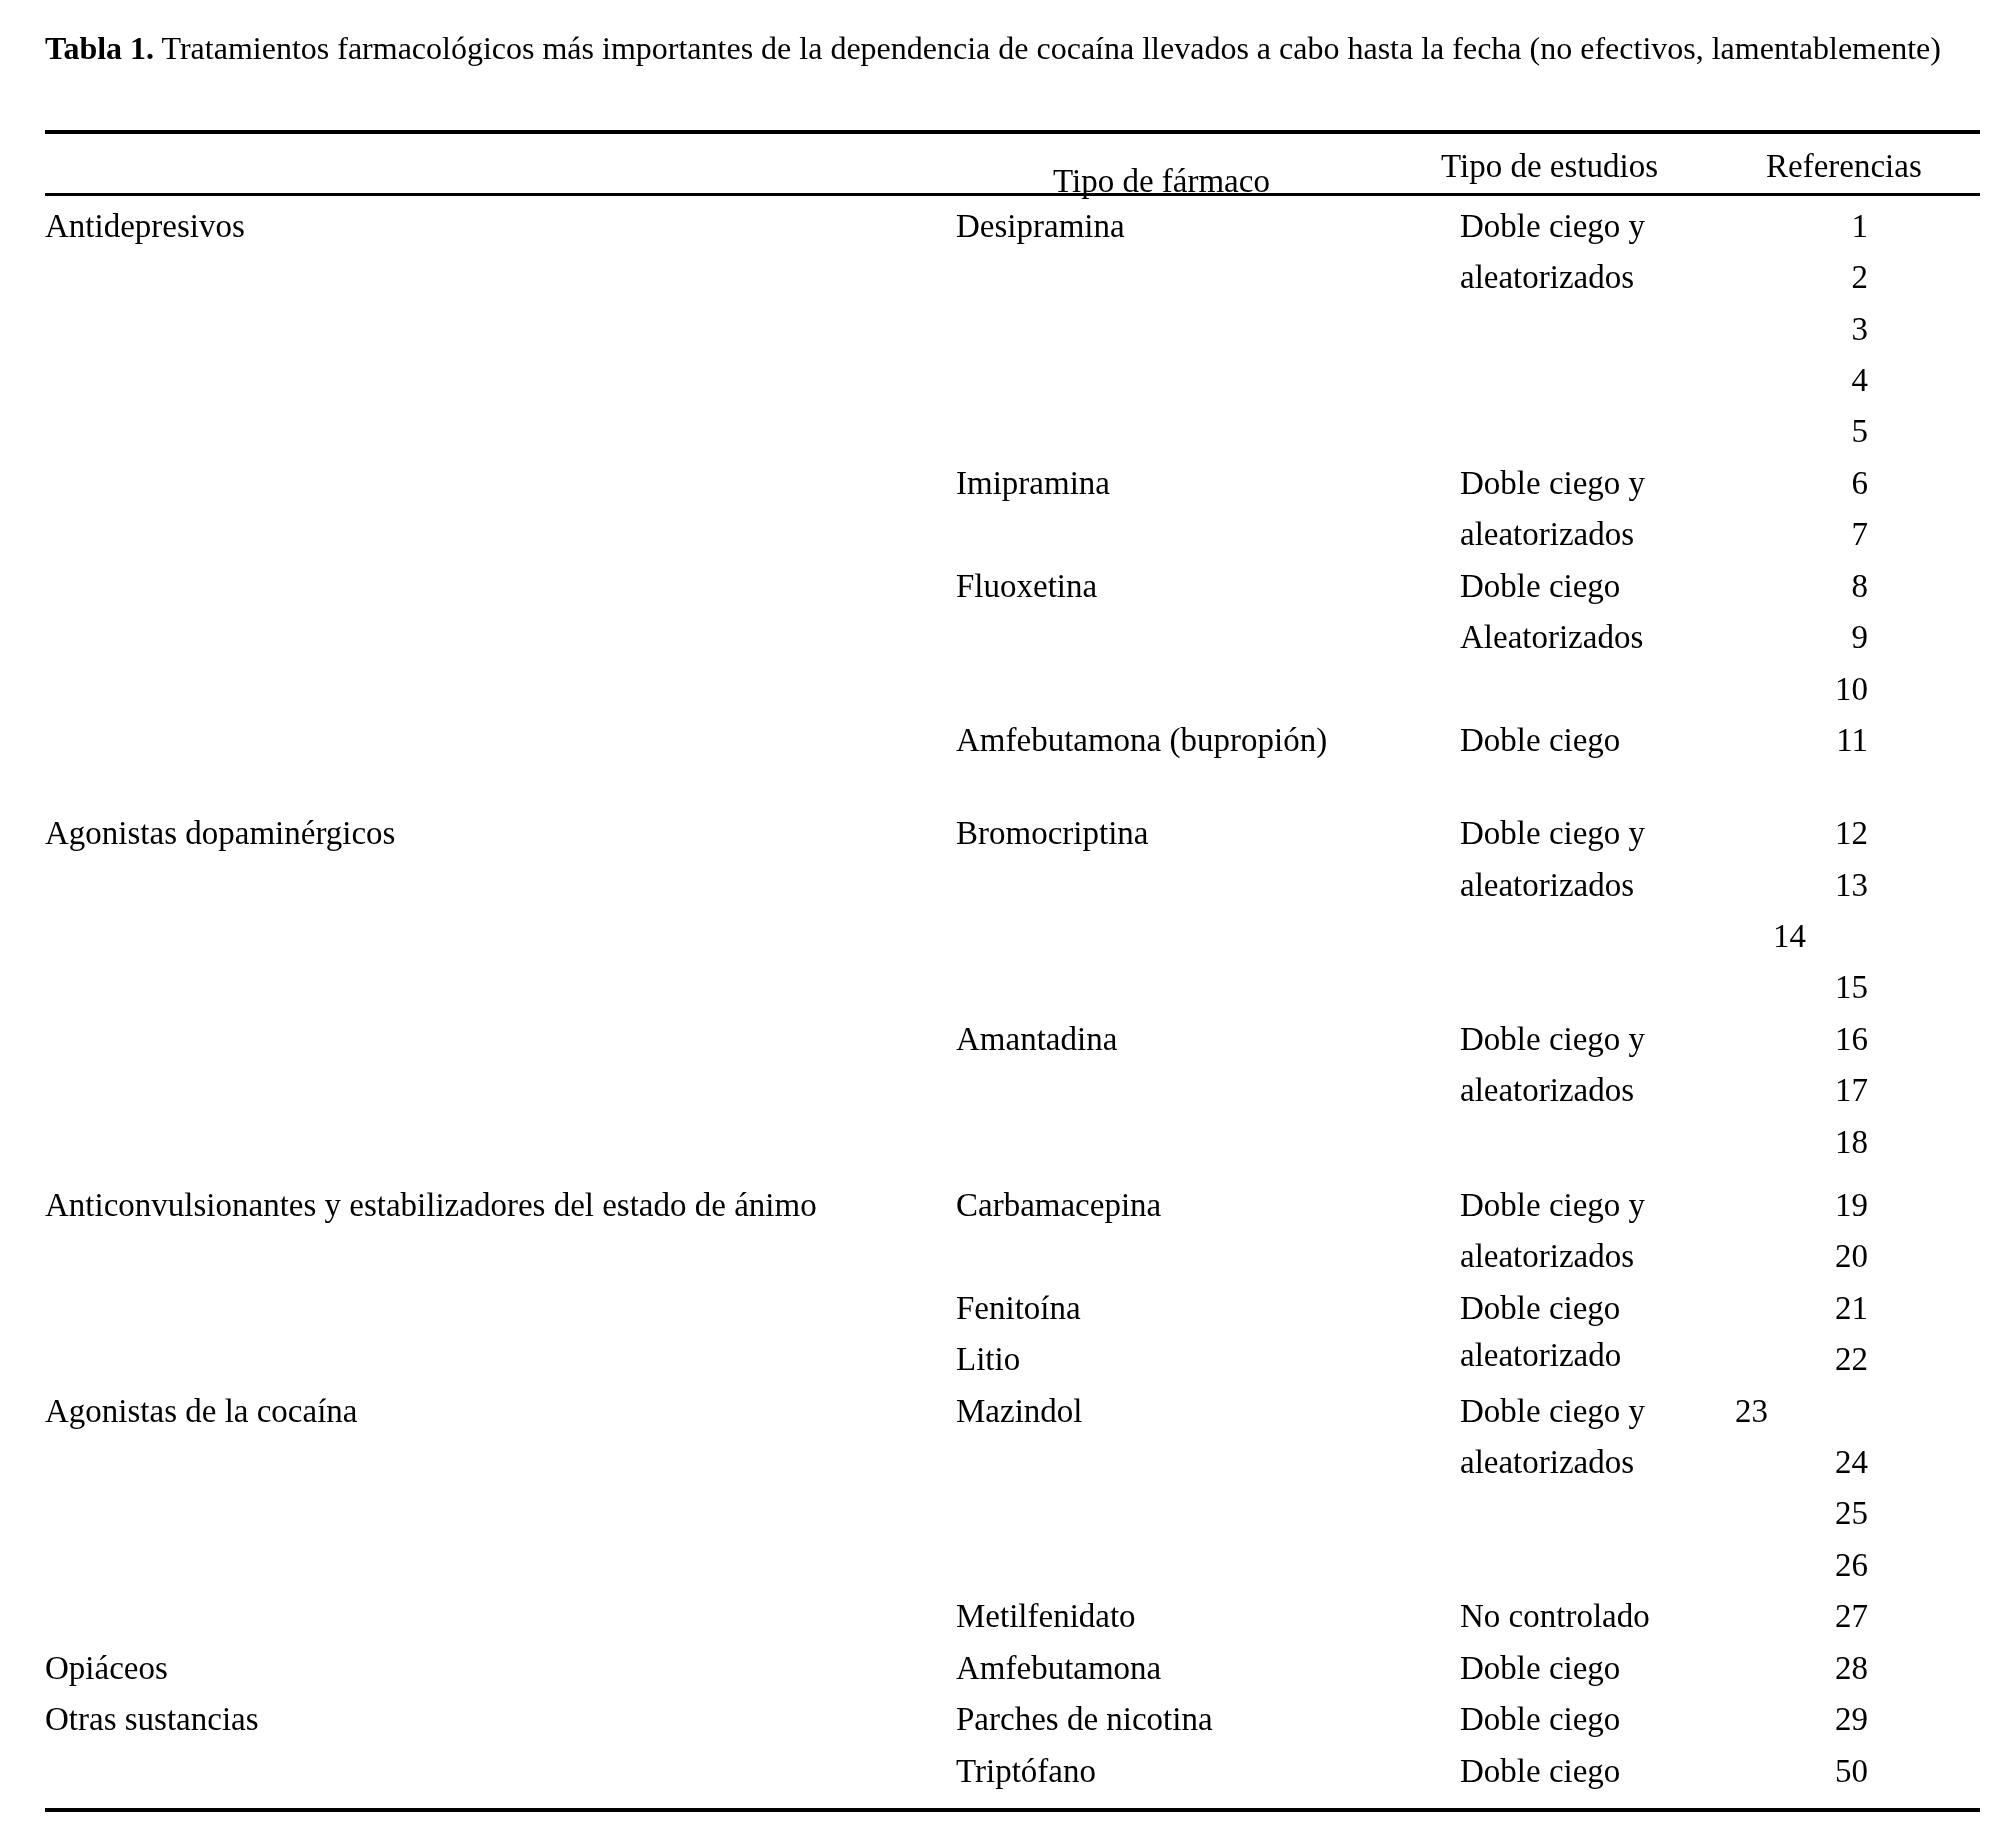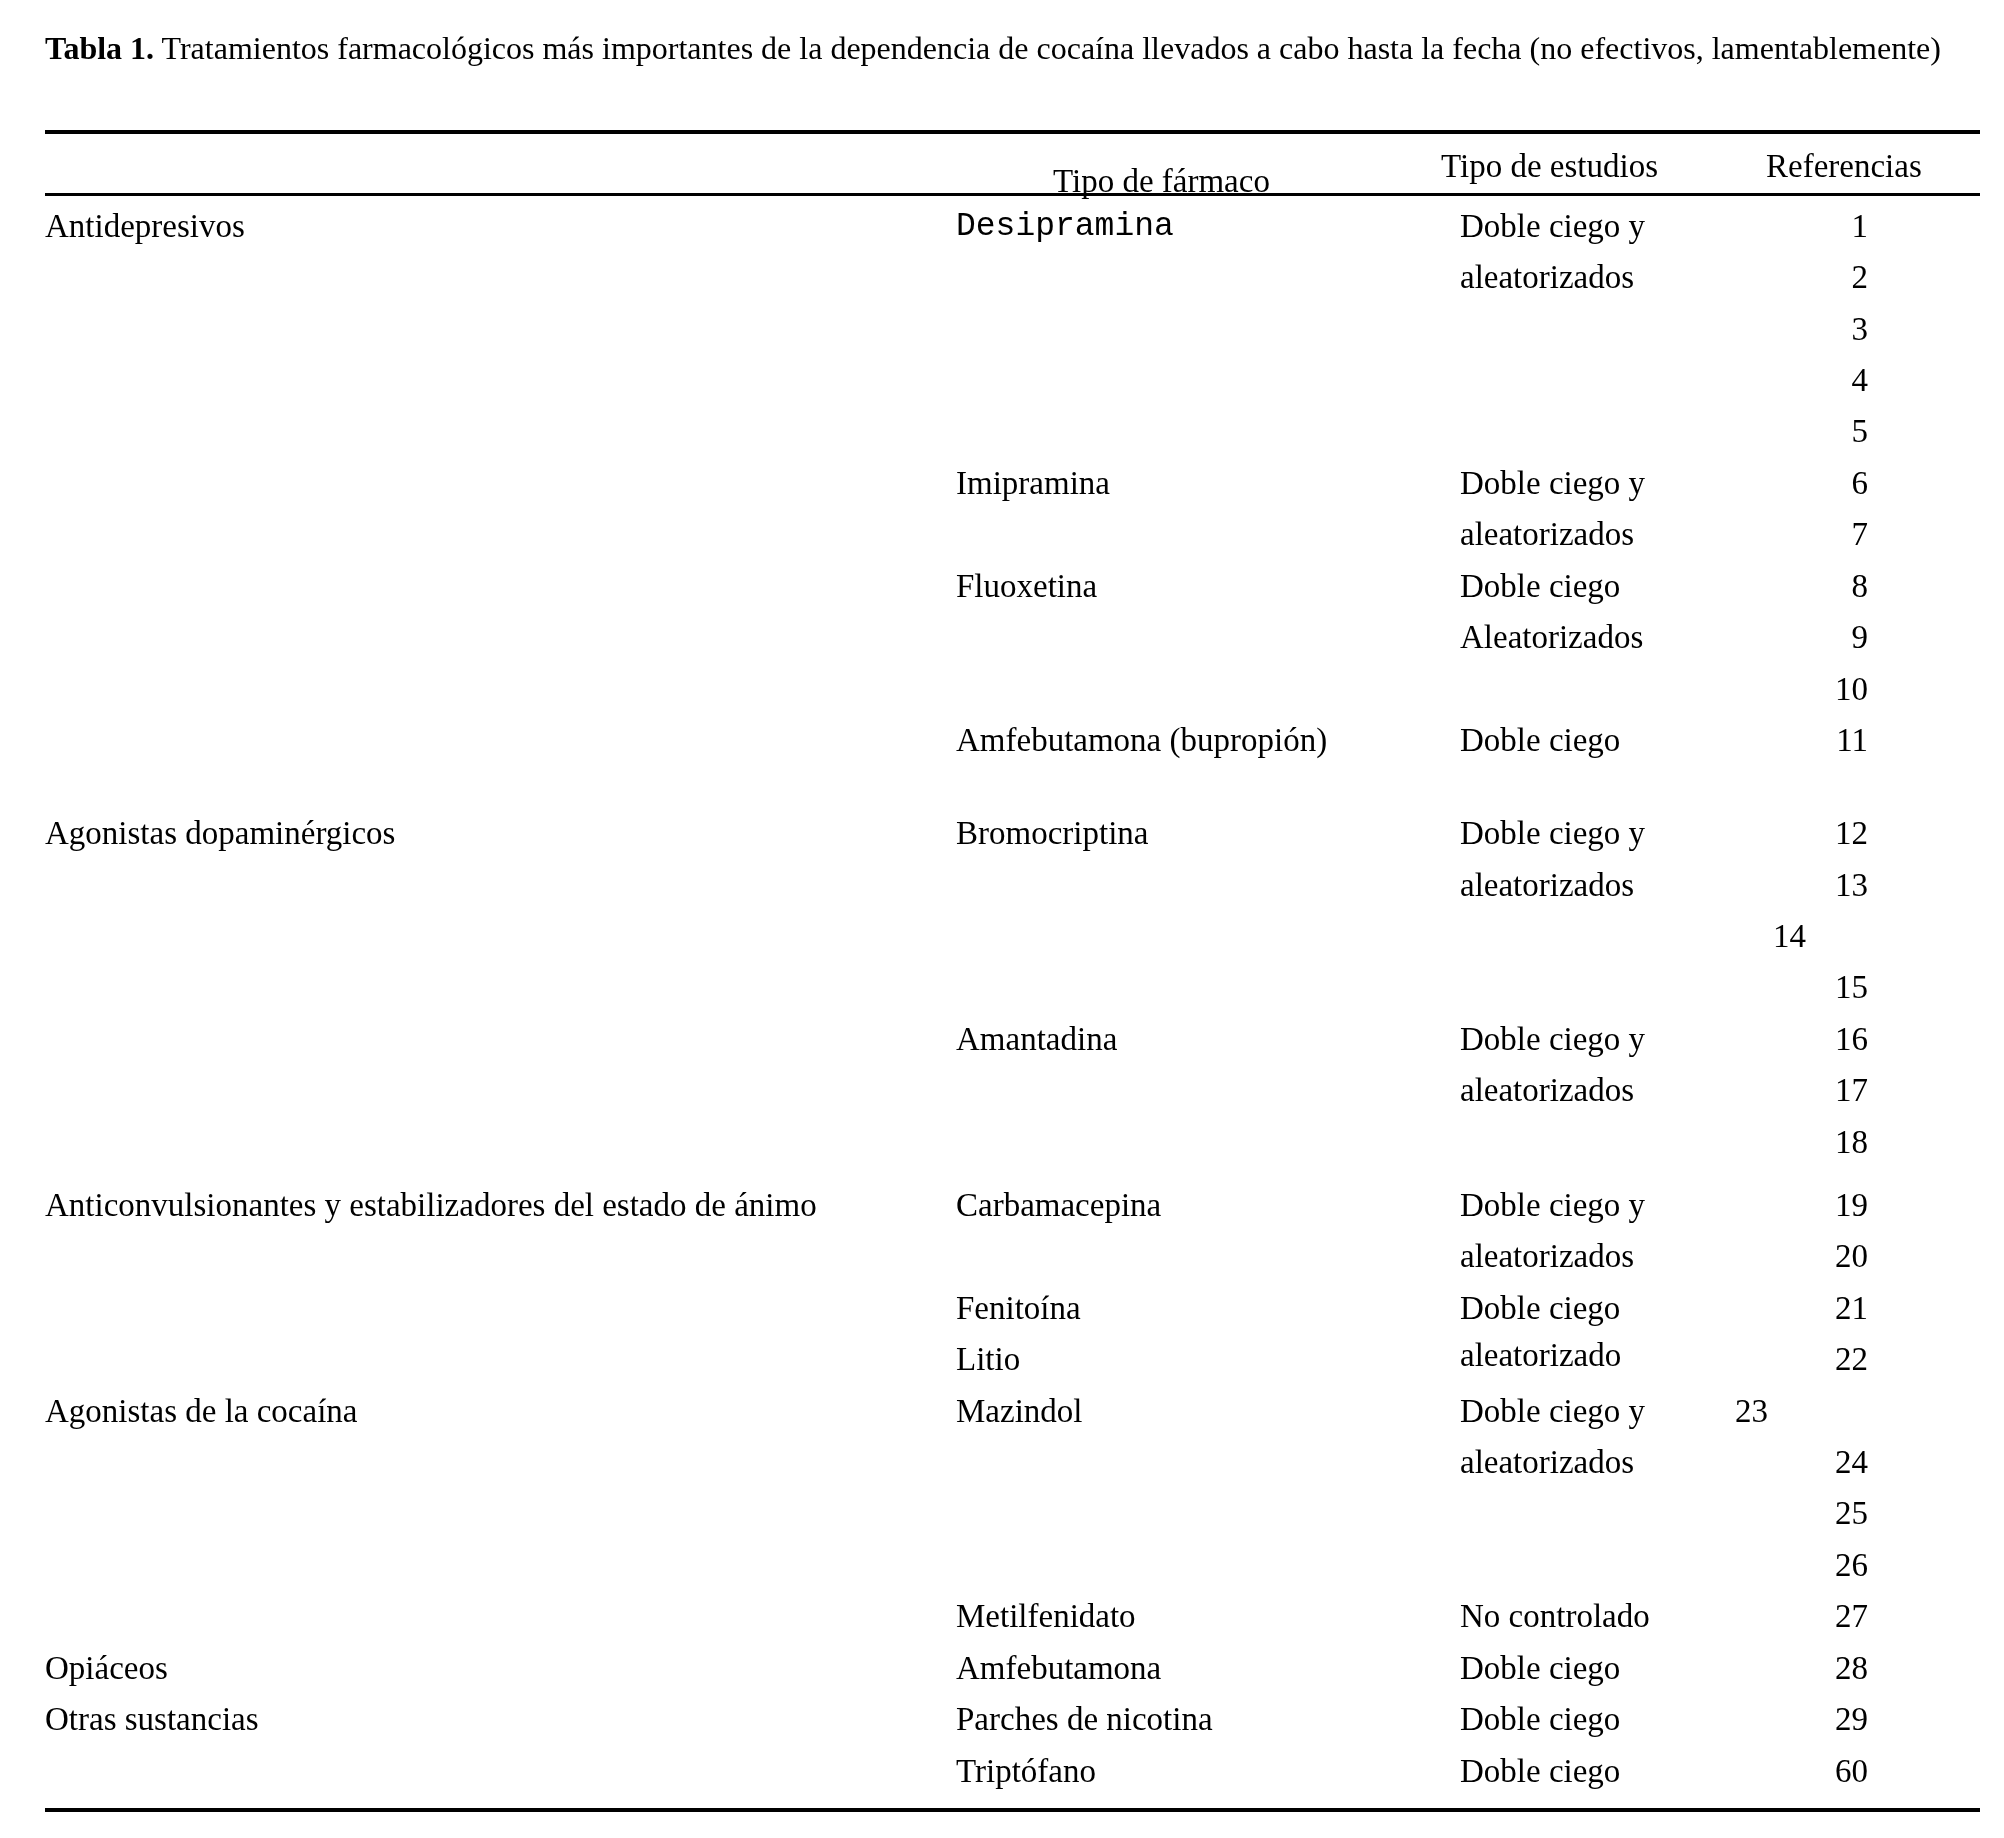--- a/index.html
+++ b/index.html
@@ -32,21 +32,21 @@
 
 <div class="hdr" style="left:1053px;margin-top:15px;">Tipo de fármaco</div>
 <div class="hdr" style="left:1441px;">Tipo de estudios</div>
 <div class="hdr" style="left:1766px;">Referencias</div>
 
 <div class="rule mid"></div>
 
 <div id="table-body">
     <div>
       <div class="cell " style="top: 207px; left: 45px;">Antidepresivos</div>
-      <div class="cell " style="top: 207px; left: 956px; font-family: Liberation Mono, monospace;">Desipramina</div>
+      <div class="cell " style="top: 207px; left: 956px;">Desipramina</div>
       <div class="cell " style="top: 207px; left: 1460px;">Doble ciego y</div>
       <div class="cell ref" style="top: 207px; left: 1752px;">1</div>
     </div>
     <div>
       <div class="cell " style="top: 258px; left: 45px;"></div>
       <div class="cell " style="top: 258px; left: 956px;"></div>
       <div class="cell " style="top: 258px; left: 1460px;">aleatorizados</div>
       <div class="cell ref" style="top: 258px; left: 1752px;">2</div>
     </div>
     <div>
@@ -208,18 +208,18 @@
     <div>
       <div class="cell " style="top: 1700px; left: 45px;">Otras sustancias</div>
       <div class="cell " style="top: 1700px; left: 956px;">Parches de nicotina</div>
       <div class="cell " style="top: 1700px; left: 1460px;">Doble ciego</div>
       <div class="cell ref" style="top: 1700px; left: 1752px;">29</div>
     </div>
     <div>
       <div class="cell " style="top: 1752px; left: 45px;"></div>
       <div class="cell " style="top: 1752px; left: 956px;">Triptófano</div>
       <div class="cell " style="top: 1752px; left: 1460px;">Doble ciego</div>
-      <div class="cell ref" style="top: 1752px; left: 1752px;">60</div>
+      <div class="cell ref" style="top: 1752px; left: 1752px;">50</div>
     </div>
   </div>
 
 <div class="rule bottom"></div>
 
 
 </body></html>

